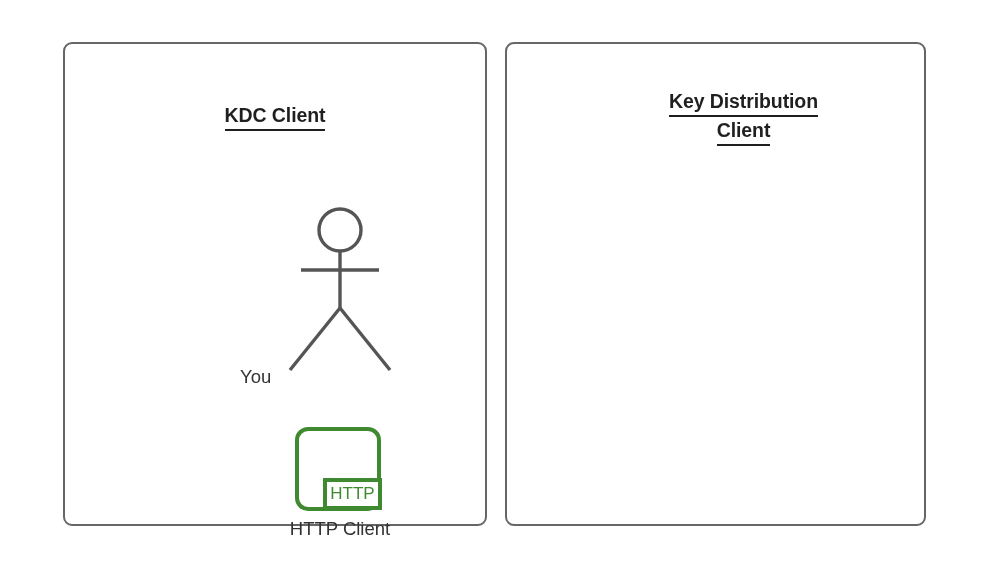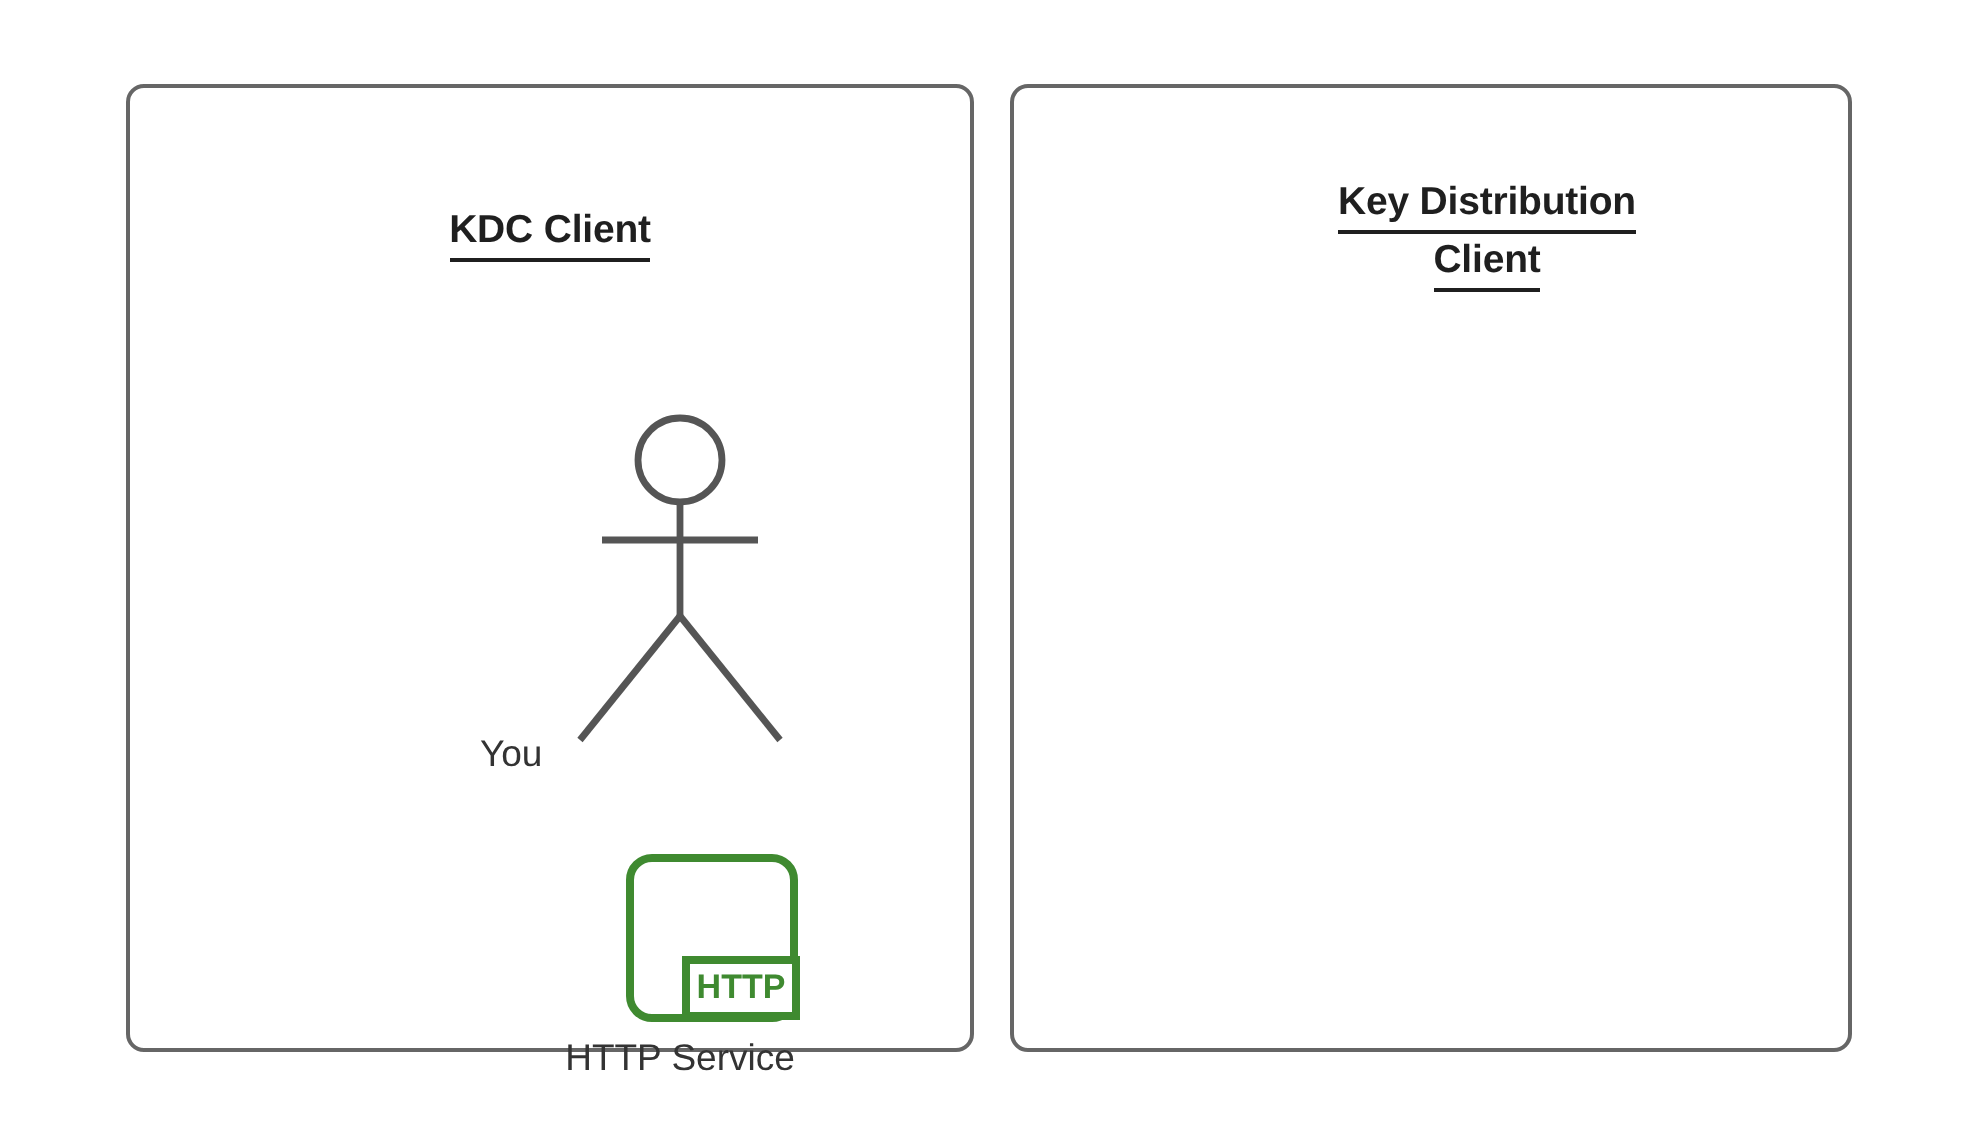--- a/index.html
+++ b/index.html
@@ -80,25 +80,24 @@
     width: 200px;
     text-align: left;
     font-size: 18.5px;
     line-height: 24px;
     color: #333333;
   }
 
   
   .http-icon {
     position: absolute;
-    left: 246px;
+    left: 228px;
     top: 381px;
     width: 94px;
     height: 88px;
-    font-weight: bold;
   }
   .http-icon svg { display: block; }
 
   .http-label {
     position: absolute;
     left: 175px;
     top: 473px;
     width: 200px;
     text-align: center;
     font-size: 18.5px;
@@ -132,21 +131,21 @@
     <div class="actor-label">You</div>
 
     <div class="http-icon">
       <svg width="94" height="88" viewBox="0 0 94 88" xmlns="http://www.w3.org/2000/svg">
         <rect x="4" y="4" width="82" height="80" rx="11" ry="11" fill="#ffffff" stroke="#3f8a30" stroke-width="4"></rect>
         <rect x="32" y="55" width="55" height="28" fill="#ffffff" stroke="#3f8a30" stroke-width="4"></rect>
         <text x="59.5" y="74" text-anchor="middle" font-family="Liberation Sans, sans-serif" font-size="17" fill="#3f8a30">HTTP</text>
       </svg>
     </div>
 
-    <div class="http-label">HTTP Service</div>
+    <div class="http-label">HTTP Client</div>
   </div>
 
   <div class="panel" id="panel-kdc">
 
     <div class="panel-title" id="title-kdc">
       <span class="tline">Key Distribution</span><br>
       <span class="tline">Client</span>
     </div>
 
   </div>

